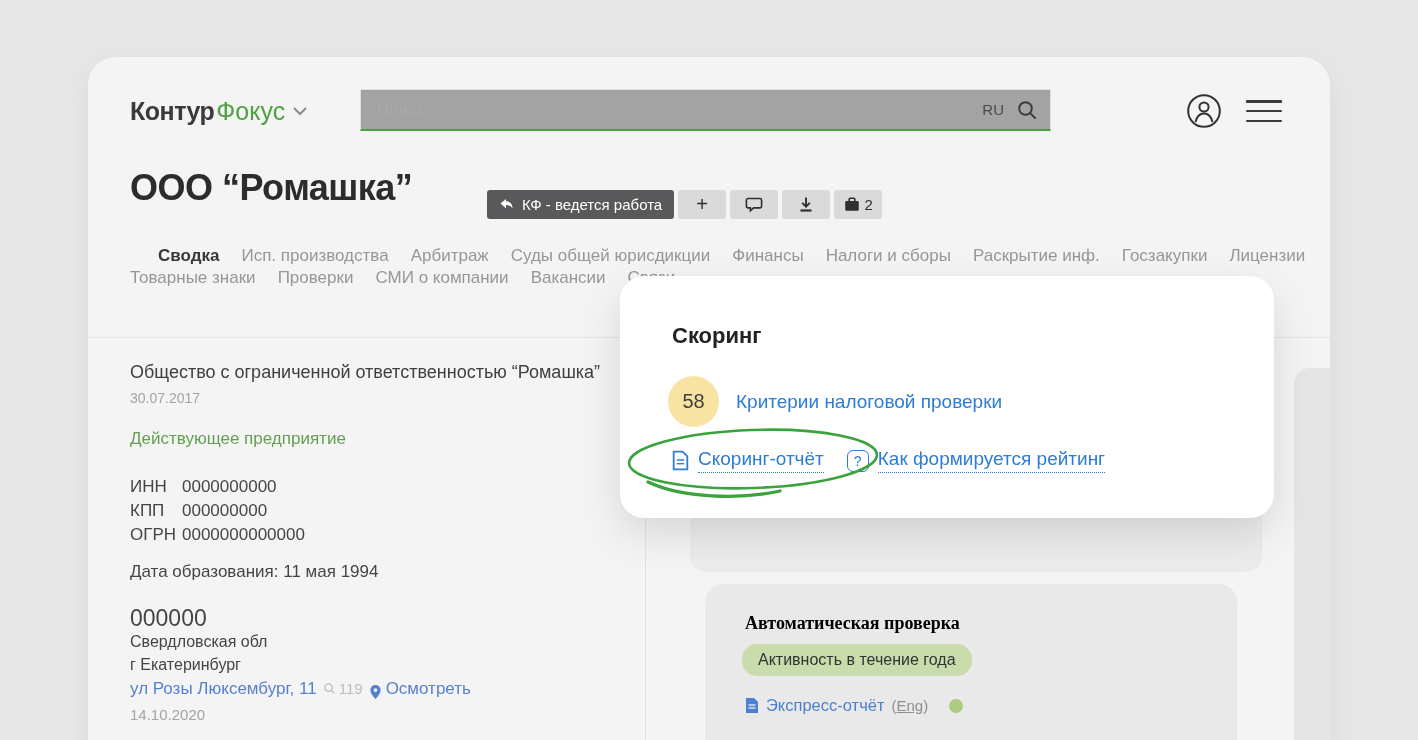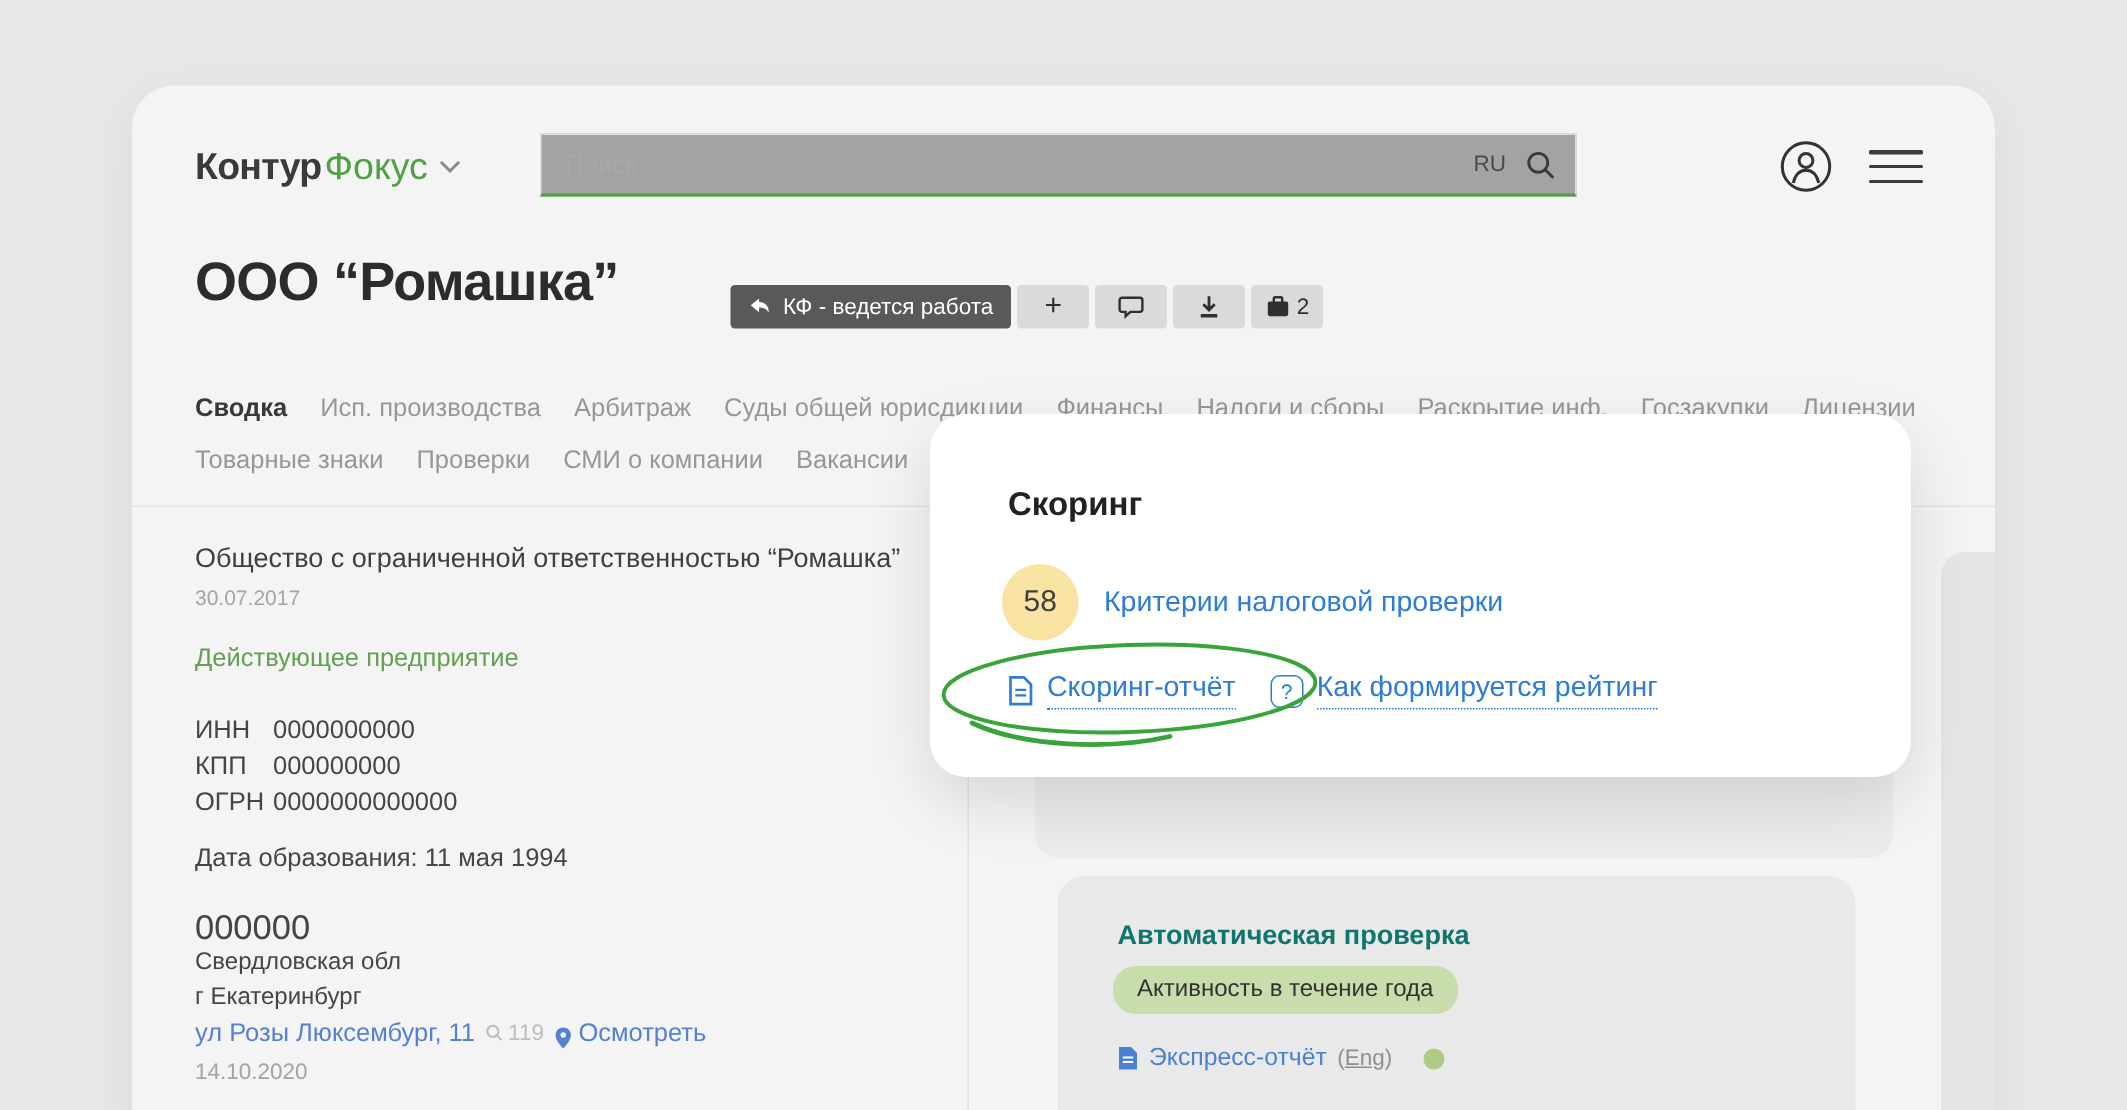--- a/index.html
+++ b/index.html
@@ -35,21 +35,21 @@
   
   .page-title{left:42px;top:110px;font-size:36px;font-weight:700;color:var(--ink-strong);letter-spacing:-.5px;}
   .badges{left:399px;top:133px;display:flex;gap:4px;height:29px;}
   .badge-dark{display:flex;align-items:center;gap:8px;background:var(--badge-dark);color:#fff;
           font-size:15px;padding:0 12px;border-radius:3px;cursor:pointer;}
   .btn-gray{width:48px;background:var(--btn-gray);border-radius:3px;color:#2f2f2f;
           display:flex;align-items:center;justify-content:center;gap:5px;cursor:pointer;font-size:15px;}
   .btn-gray .plus{font-size:20px;line-height:1;margin-top:-2px;}
   
   .tabs{left:42px;display:flex;gap:22px;font-size:17px;color:var(--tab);white-space:nowrap;}
-  .tabs-r1{top:205px;} .tabs-r2{top:240px;}
+  .tabs-r1{top:189px;margin-left:28px;} .tabs-r2{top:211px;}
   .tab{cursor:pointer;}
   .tab.active{color:#383838;font-weight:700;cursor:default;}
   .hdr-divider{left:0;top:280px;width:100%;border-top:1px solid var(--divider);}
   .v-divider{left:557px;top:281px;bottom:0;width:1px;background:#e2e2e2;}
   
   .fullname{left:42px;top:305px;font-size:18px;color:#404040;}
   .regdate{left:42px;top:333px;font-size:14px;color:var(--muted);}
   .status{left:42px;top:372px;font-size:17px;color:var(--green-status);}
   .requisites{left:42px;top:418px;font-size:17px;color:#454545;line-height:24px;}
   .requisites .row{display:flex;}
@@ -59,21 +59,21 @@
   .addr .zip{font-size:23px;}
   .addr-links{display:flex;align-items:center;gap:6px;font-size:17px;height:25px;}
   .addr-links .street{color:var(--blue-washed);cursor:pointer;}
   .addr-links .photos{display:flex;align-items:center;gap:3px;color:#bdbdbd;font-size:15px;}
   .addr-links .inspect{display:flex;align-items:flex-end;gap:4px;color:var(--blue-washed);cursor:pointer;}
   .addr-date{font-size:15px;color:var(--muted);margin-top:2px;}
   
   .underpanel{left:602px;top:311px;width:572px;height:204px;border-radius:16px;background:var(--underpanel);}
   .stripcard{left:1206px;top:311px;width:36px;height:429px;border-radius:16px 0 0 16px;background:var(--strip);}
   .autocard{left:617px;top:527px;width:532px;height:233px;border-radius:18px;background:var(--card-gray);}
-  .autocard .titl{position:absolute;left:40px;top:29px;font-size:18px;font-weight:700;color:#0f766e;}
+  .autocard .titl{position:absolute;left:40px;top:29px;font-size:18px;font-weight:700;color:#000000;font-family:Liberation Serif, serif;}
   .autocard .pill{position:absolute;left:37px;top:60px;height:30px;border-radius:15px;background:var(--pill);
        color:#333;font-size:16px;display:flex;align-items:center;padding:16px 16px;}
   .autocard .express{position:absolute;left:40px;top:112px;display:flex;align-items:center;gap:7px;}
   .autocard .express .lnk{color:#4c80d0;font-size:16.5px;cursor:pointer;}
   .autocard .express .eng{color:#8f8f8f;font-size:15px;}
   .autocard .express .eng u{cursor:pointer;}
   .autocard .dot{width:14px;height:14px;border-radius:50%;background:var(--dot);margin-left:14px;}
   
   .scoring{left:620px;top:276px;width:654px;height:242px;border-radius:24px;background:#fff;
        box-shadow:0 16px 44px rgba(0,0,0,.12);}

